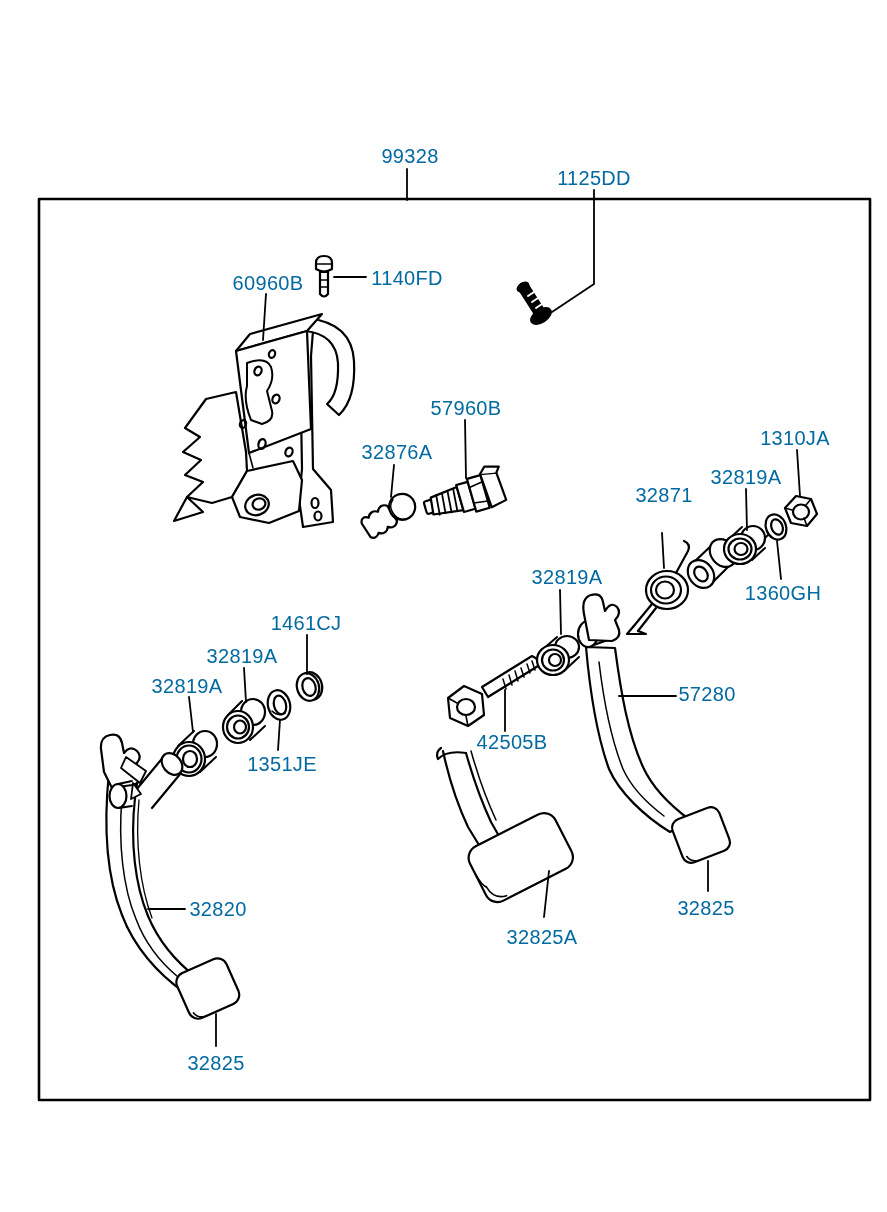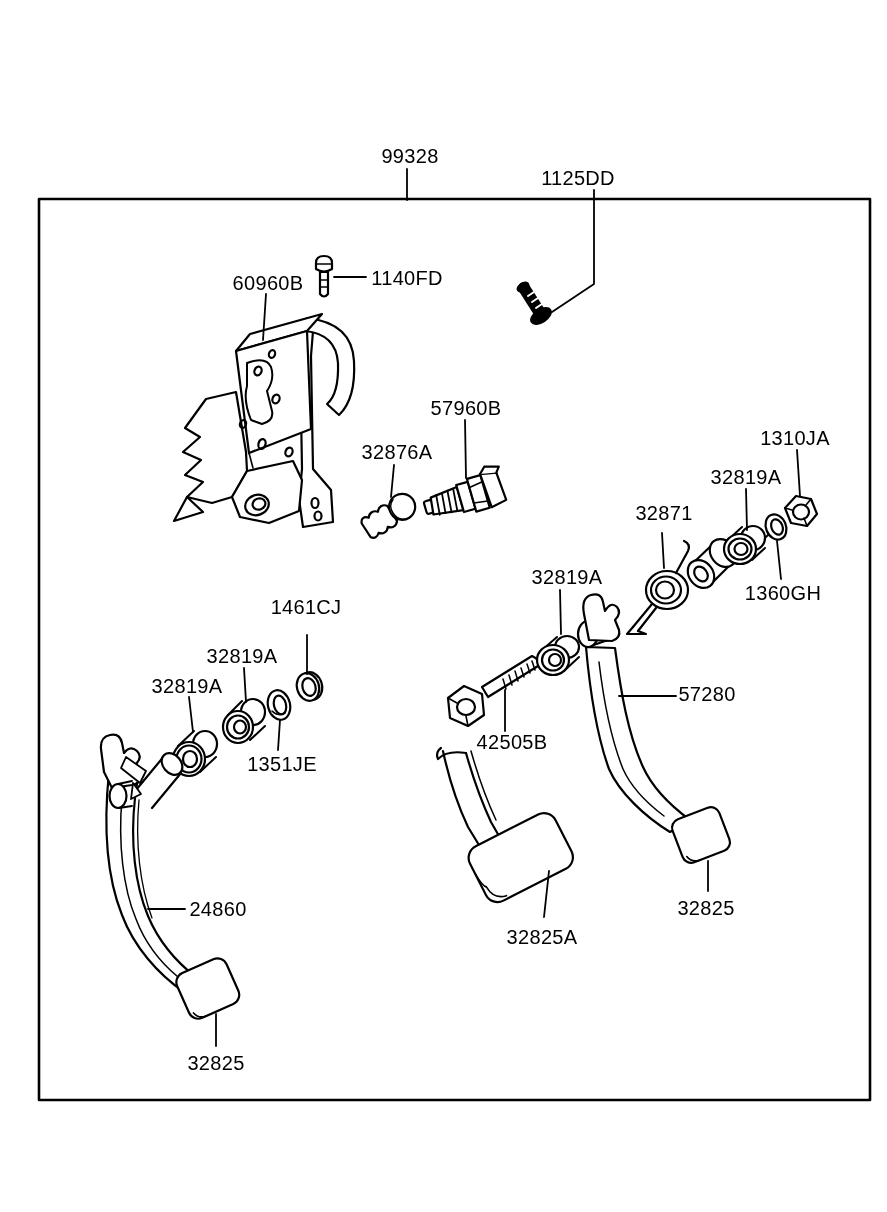--- a/index.html
+++ b/index.html
@@ -11,21 +11,21 @@
     overflow:hidden;
   }
   .canvas{position:absolute;inset:0;width:887px;height:1212px;}
   svg.drawing{position:absolute;left:0;top:0;width:887px;height:1212px;}
   .part-label{
     position:absolute;
     transform:translate(-50%,-50%);
     font-size:20px;
     font-weight:500;
     letter-spacing:0.3px;
-    color:#000000;
+    color:#0369a1;
     white-space:nowrap;
     line-height:1;
   }
 </style>
 </head>
 <body>
 
 <div class="canvas">
 
   <svg class="drawing" viewBox="0 0 887 1212" fill="none" stroke="#000000" stroke-width="2.2" stroke-linecap="round" stroke-linejoin="round">
@@ -234,35 +234,35 @@
       <path d="M619,696 L676,696"></path>
       <path d="M148,909 L185,909"></path>
       <path d="M216,1014 L216,1046"></path>
       <path d="M549,871 L544,917"></path>
       <path d="M708,861 L708,891"></path>
     </g>
   </svg>
 
   <div>
     <div class="part-label" style="left:410px;top:156px">99328</div>
-    <div class="part-label" style="left:578px;top:178px">1125DD</div>
+    <div class="part-label" style="left:594px;top:178px">1125DD</div>
     <div class="part-label" style="left:268px;top:283px">60960B</div>
     <div class="part-label" style="left:407px;top:278px">1140FD</div>
     <div class="part-label" style="left:466px;top:408px">57960B</div>
     <div class="part-label" style="left:397px;top:452px">32876A</div>
     <div class="part-label" style="left:795px;top:438px">1310JA</div>
     <div class="part-label" style="left:746px;top:477px">32819A</div>
-    <div class="part-label" style="left:664px;top:513px">32871</div>
+    <div class="part-label" style="left:664px;top:495px">32871</div>
     <div class="part-label" style="left:783px;top:593px">1360GH</div>
-    <div class="part-label" style="left:306px;top:607px">1461CJ</div>
+    <div class="part-label" style="left:306px;top:623px">1461CJ</div>
     <div class="part-label" style="left:242px;top:656px">32819A</div>
     <div class="part-label" style="left:187px;top:686px">32819A</div>
     <div class="part-label" style="left:282px;top:764px">1351JE</div>
     <div class="part-label" style="left:567px;top:577px">32819A</div>
     <div class="part-label" style="left:512px;top:742px">42505B</div>
     <div class="part-label" style="left:707px;top:694px">57280</div>
-    <div class="part-label" style="left:218px;top:909px">24860</div>
+    <div class="part-label" style="left:218px;top:909px">32820</div>
     <div class="part-label" style="left:216px;top:1063px">32825</div>
     <div class="part-label" style="left:542px;top:937px">32825A</div>
     <div class="part-label" style="left:706px;top:908px">32825</div>
   </div>
 
 </div>
 
 </body></html>

